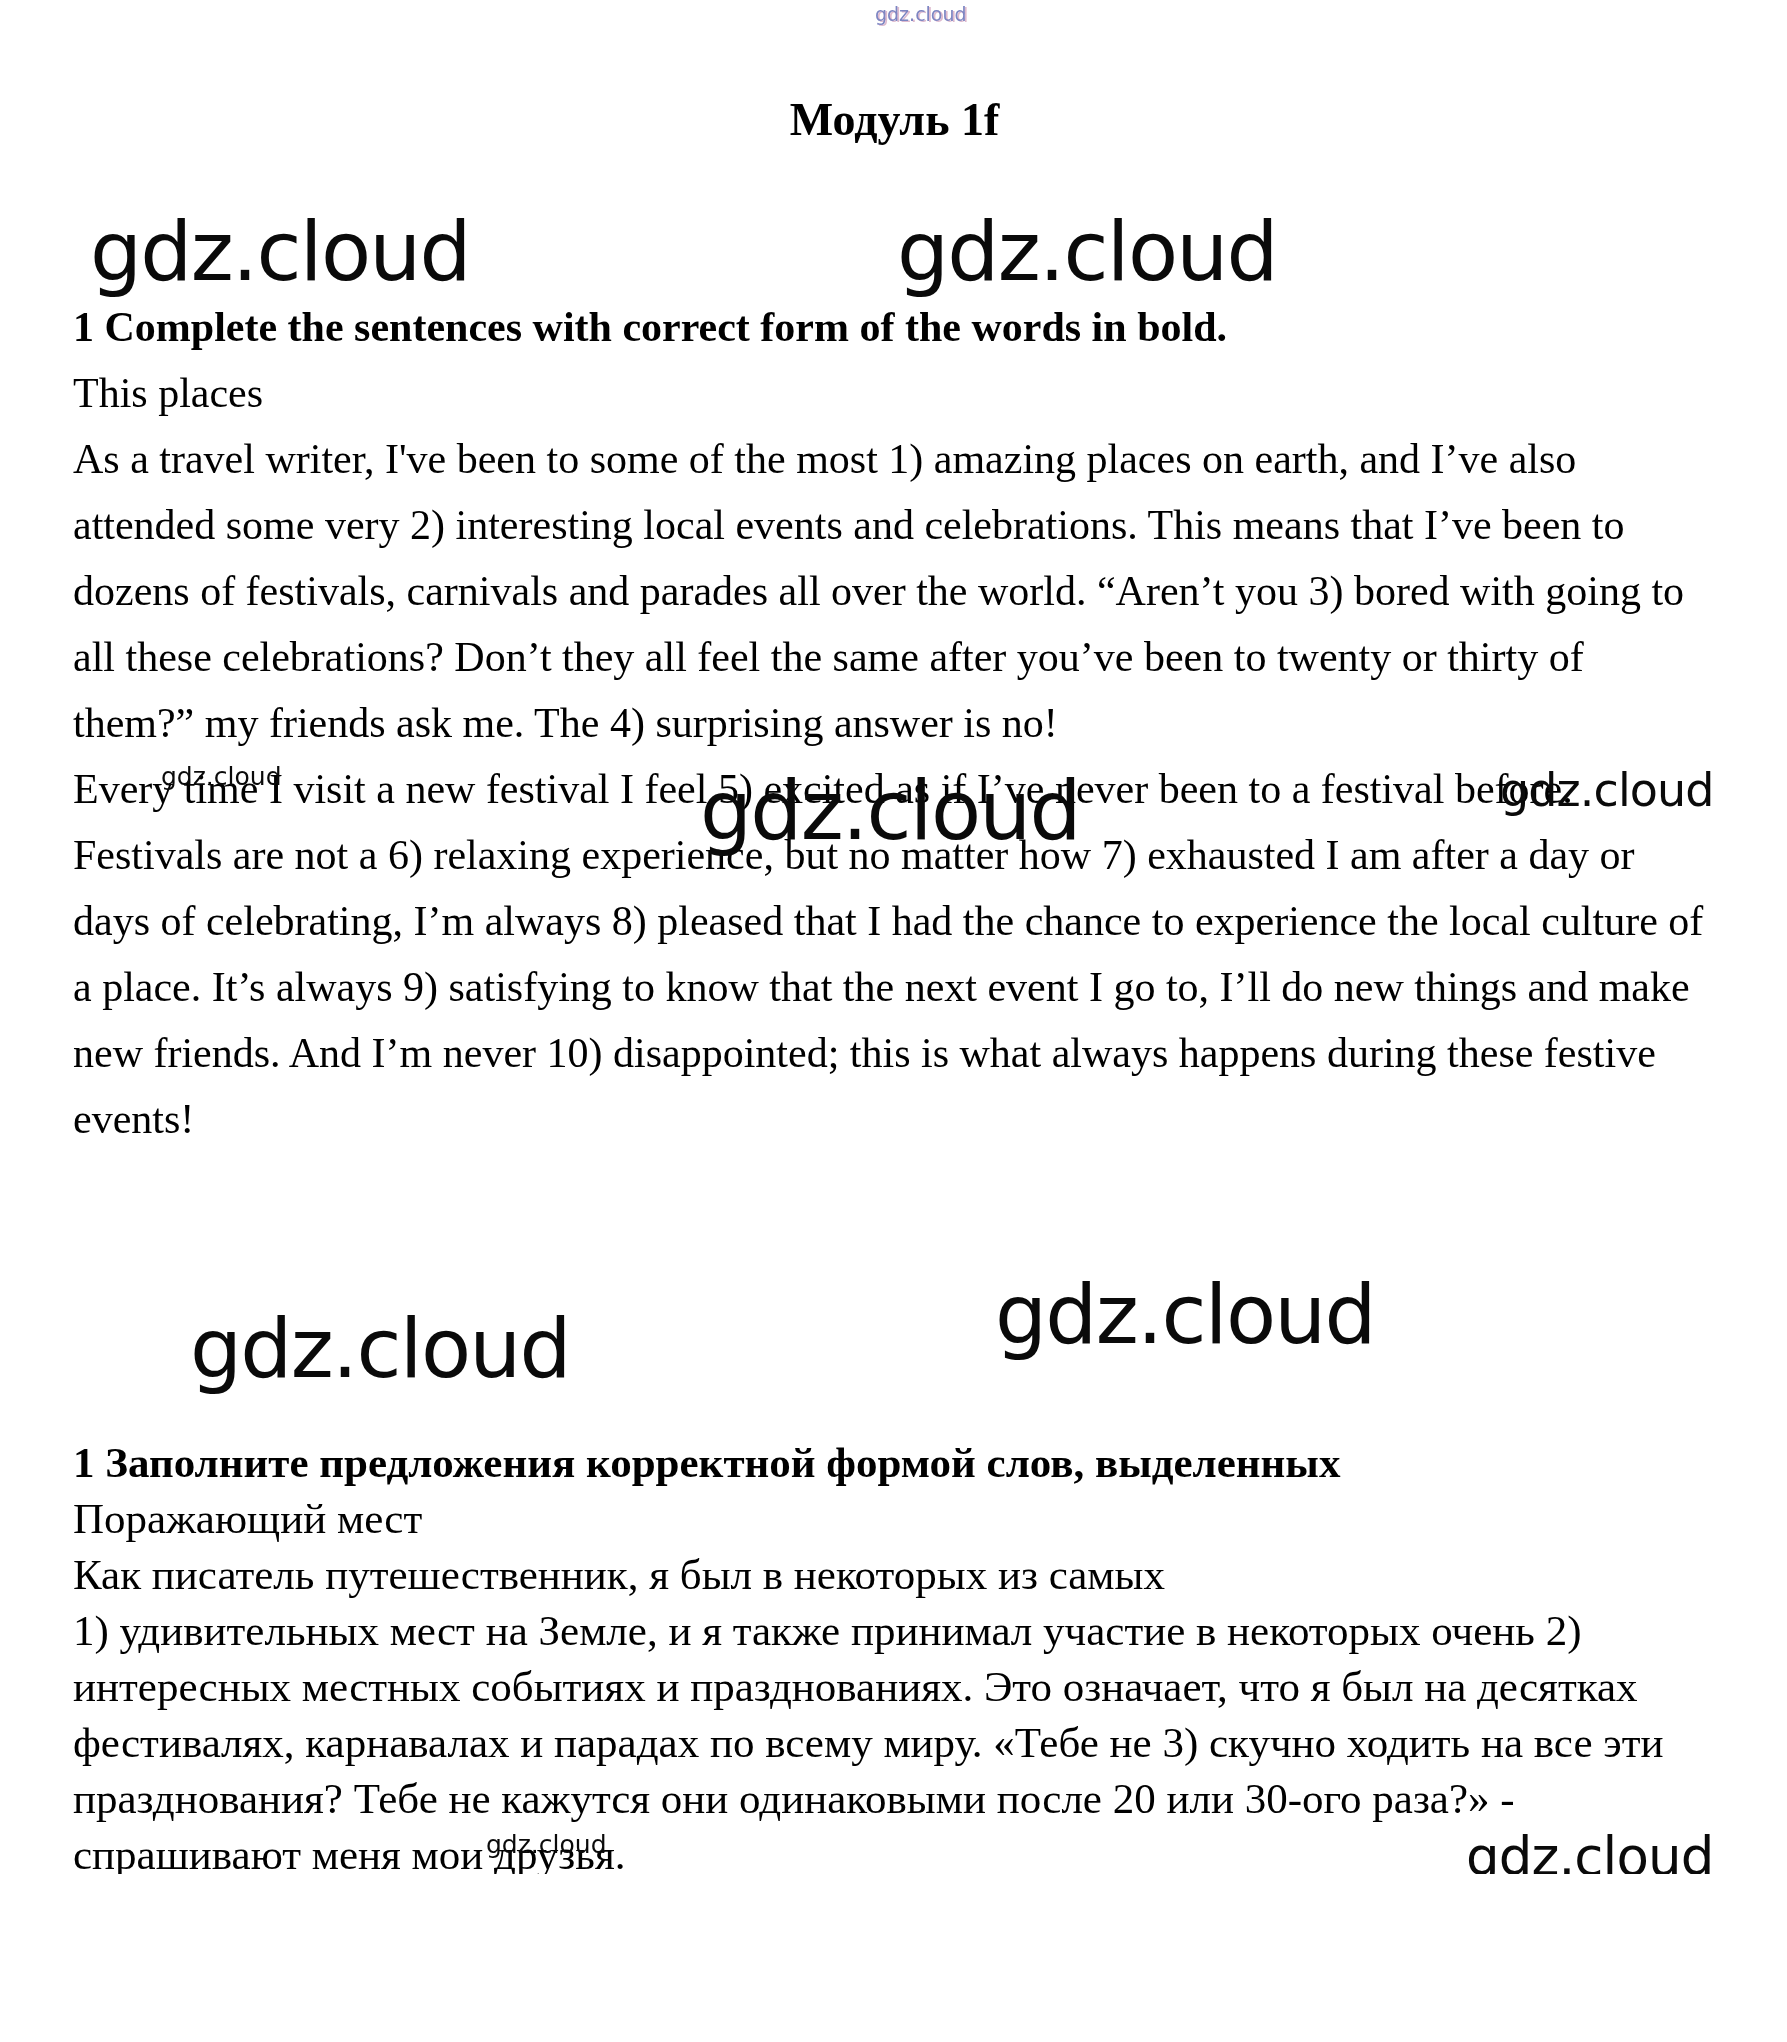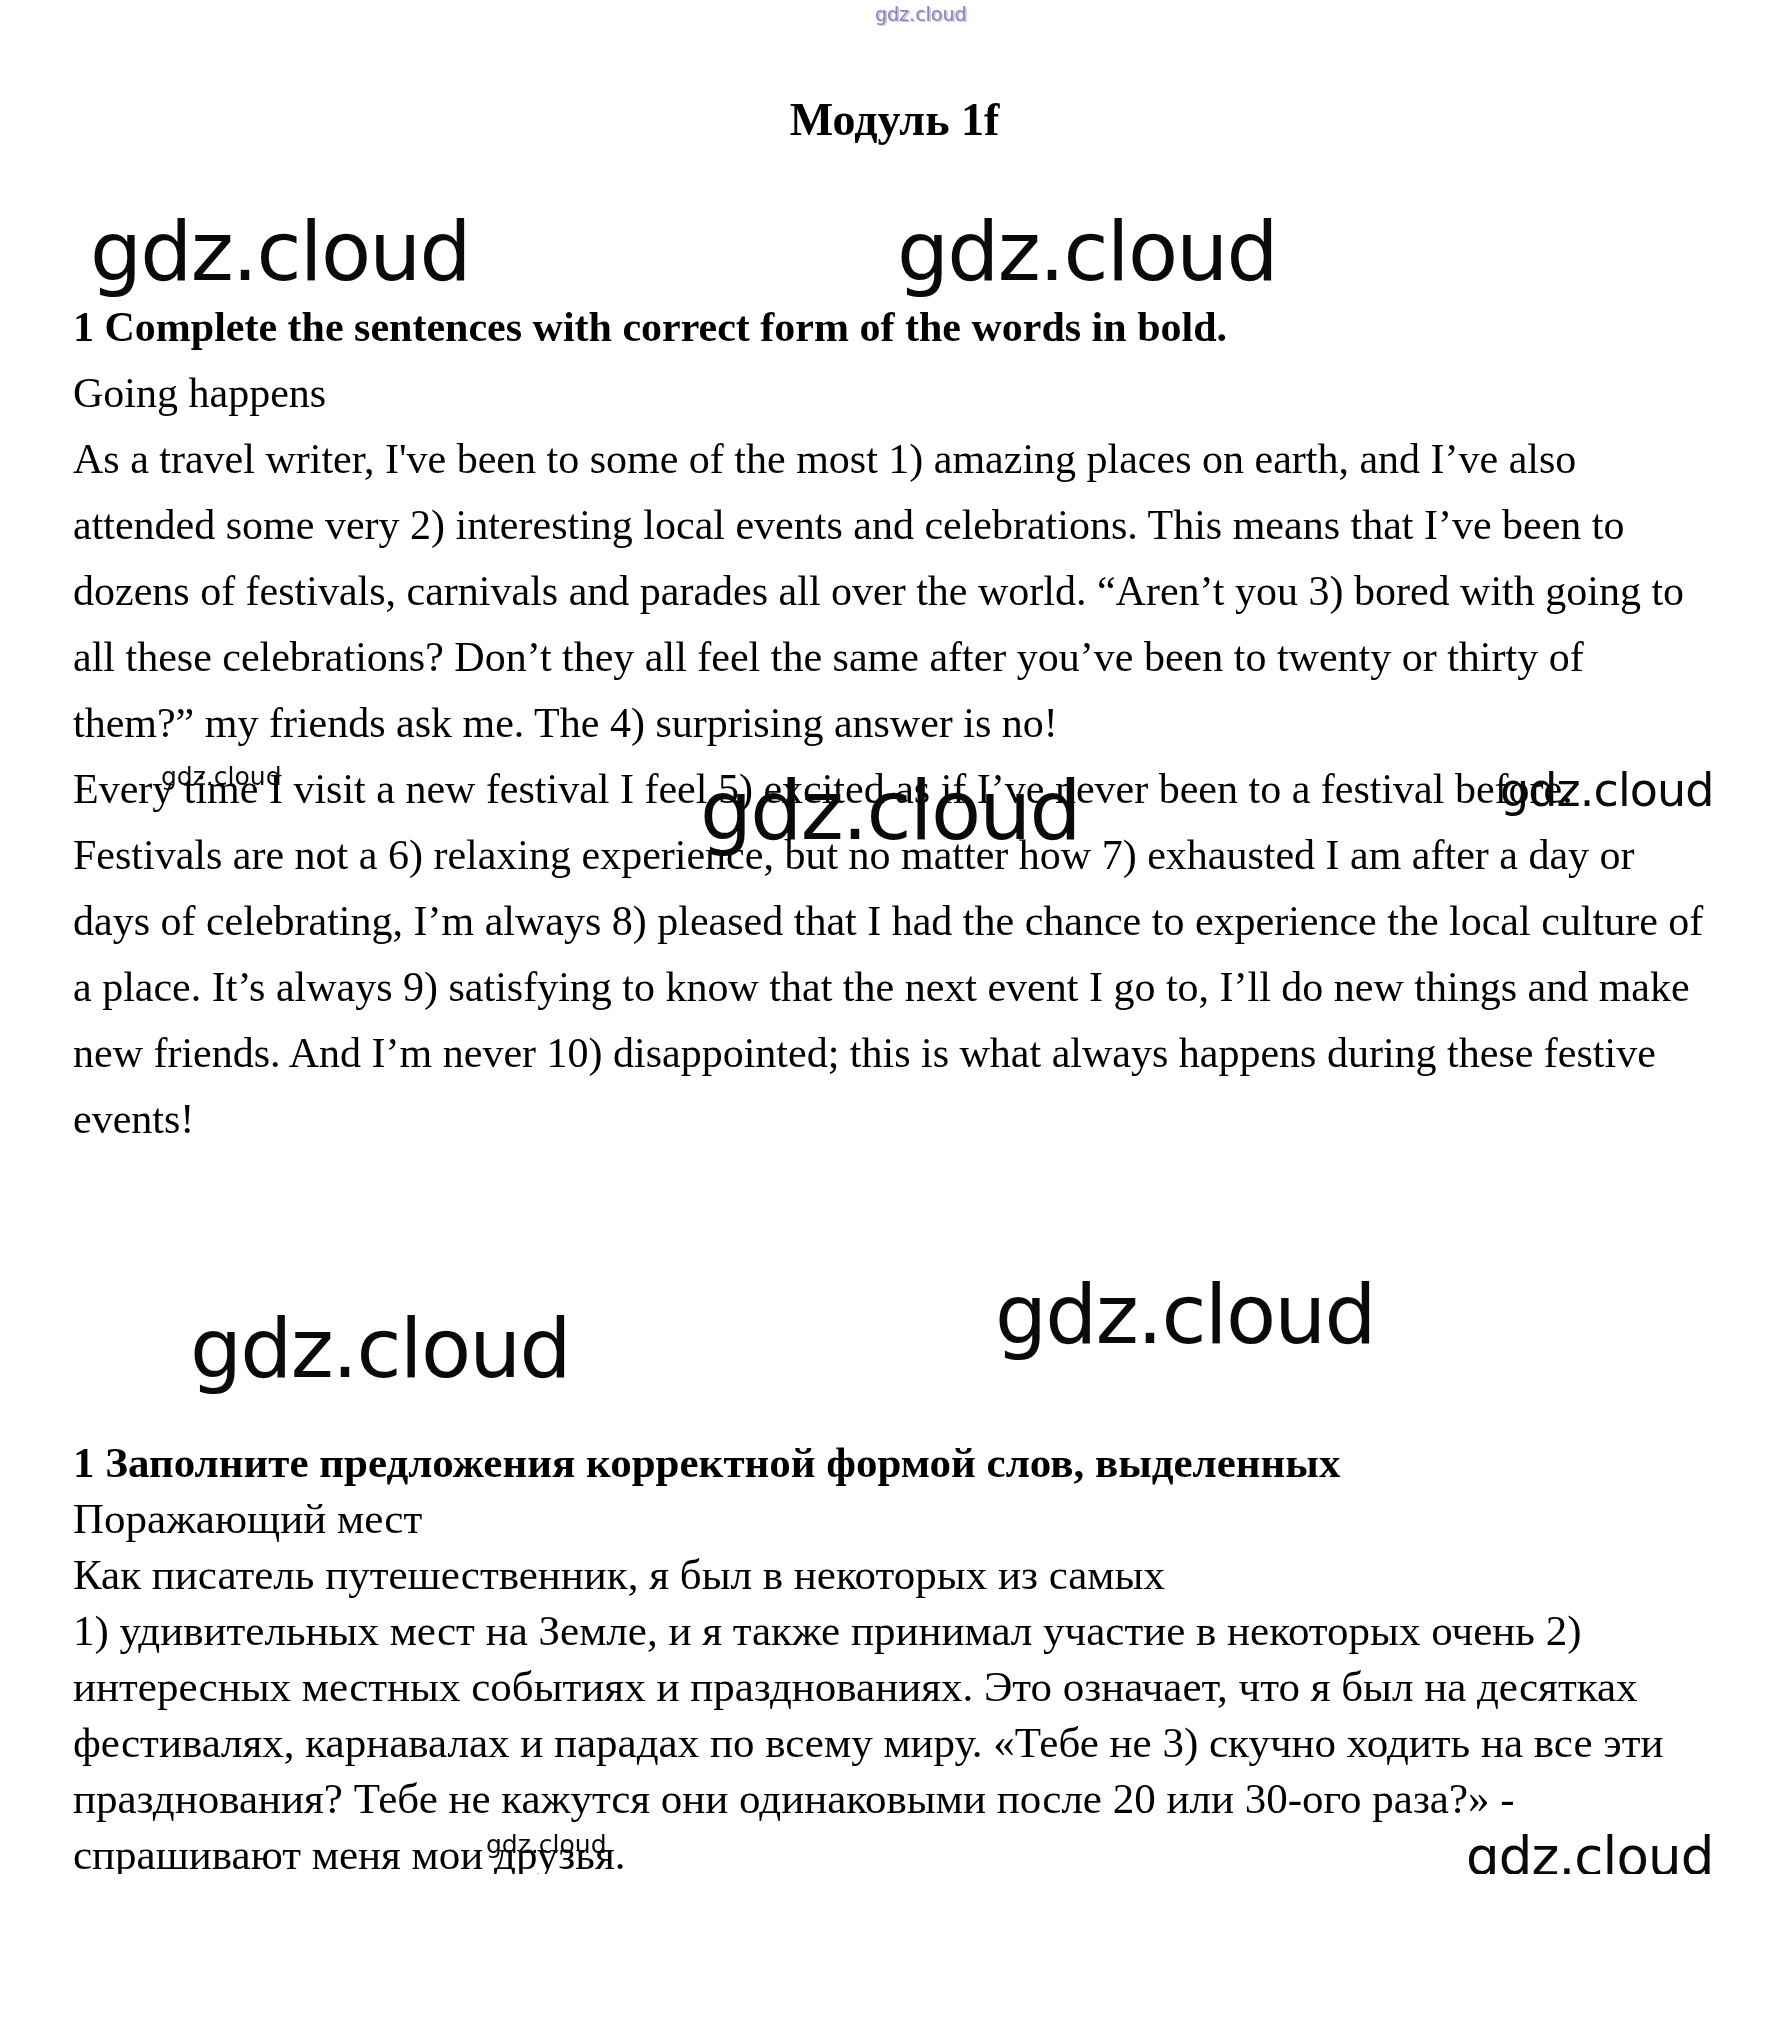--- a/index.html
+++ b/index.html
@@ -69,21 +69,21 @@
 
   <span class="wm wm-tiny" style="left:875px; top:5.1px;">gdz.cloud</span>
 
   <h1 class="title">Модуль 1f</h1>
 
   <span class="wm wm-xl" style="left:90px; top:211px;">gdz.cloud</span>
   <span class="wm wm-xl" style="left:897px; top:211px;">gdz.cloud</span>
 
   <section class="sec sec-en">
     <p class="bold">1 Complete the sentences with correct form of the words in bold.</p>
-    <p>Going happens</p>
+    <p>This places</p>
     <p>As a travel writer, I've been to some of the most 1) amazing places on earth, and I’ve also attended some very 2) interesting local events and celebrations. This means that I’ve been to dozens of festivals, carnivals and parades all over the world. “Aren’t you 3) bored with going to all these celebrations? Don’t they all feel the same after you’ve been to twenty or thirty of them?” my friends ask me. The 4) surprising answer is no!</p>
     <p>Every time I visit a new festival I feel 5) excited as if I’ve never been to a festival before. Festivals are not a 6) relaxing experience, but no matter how 7) exhausted I am after a day or days of celebrating, I’m always 8) pleased that I had the chance to experience the local culture of a place. It’s always 9) satisfying to know that the next event I go to, I’ll do new things and make new friends. And I’m never 10) disappointed; this is what always happens during these festive events!</p>
   </section>
 
   <span class="wm wm-sm" style="left:161px; top:764px;">gdz.cloud</span>
   <span class="wm wm-xl" style="left:700px; top:770px;">gdz.cloud</span>
   <span class="wm wm-md" style="left:1500px; top:767px;">gdz.cloud</span>
 
   <span class="wm wm-xl" style="left:995px; top:1274px;">gdz.cloud</span>
   <span class="wm wm-xl" style="left:190px; top:1308px;">gdz.cloud</span>

